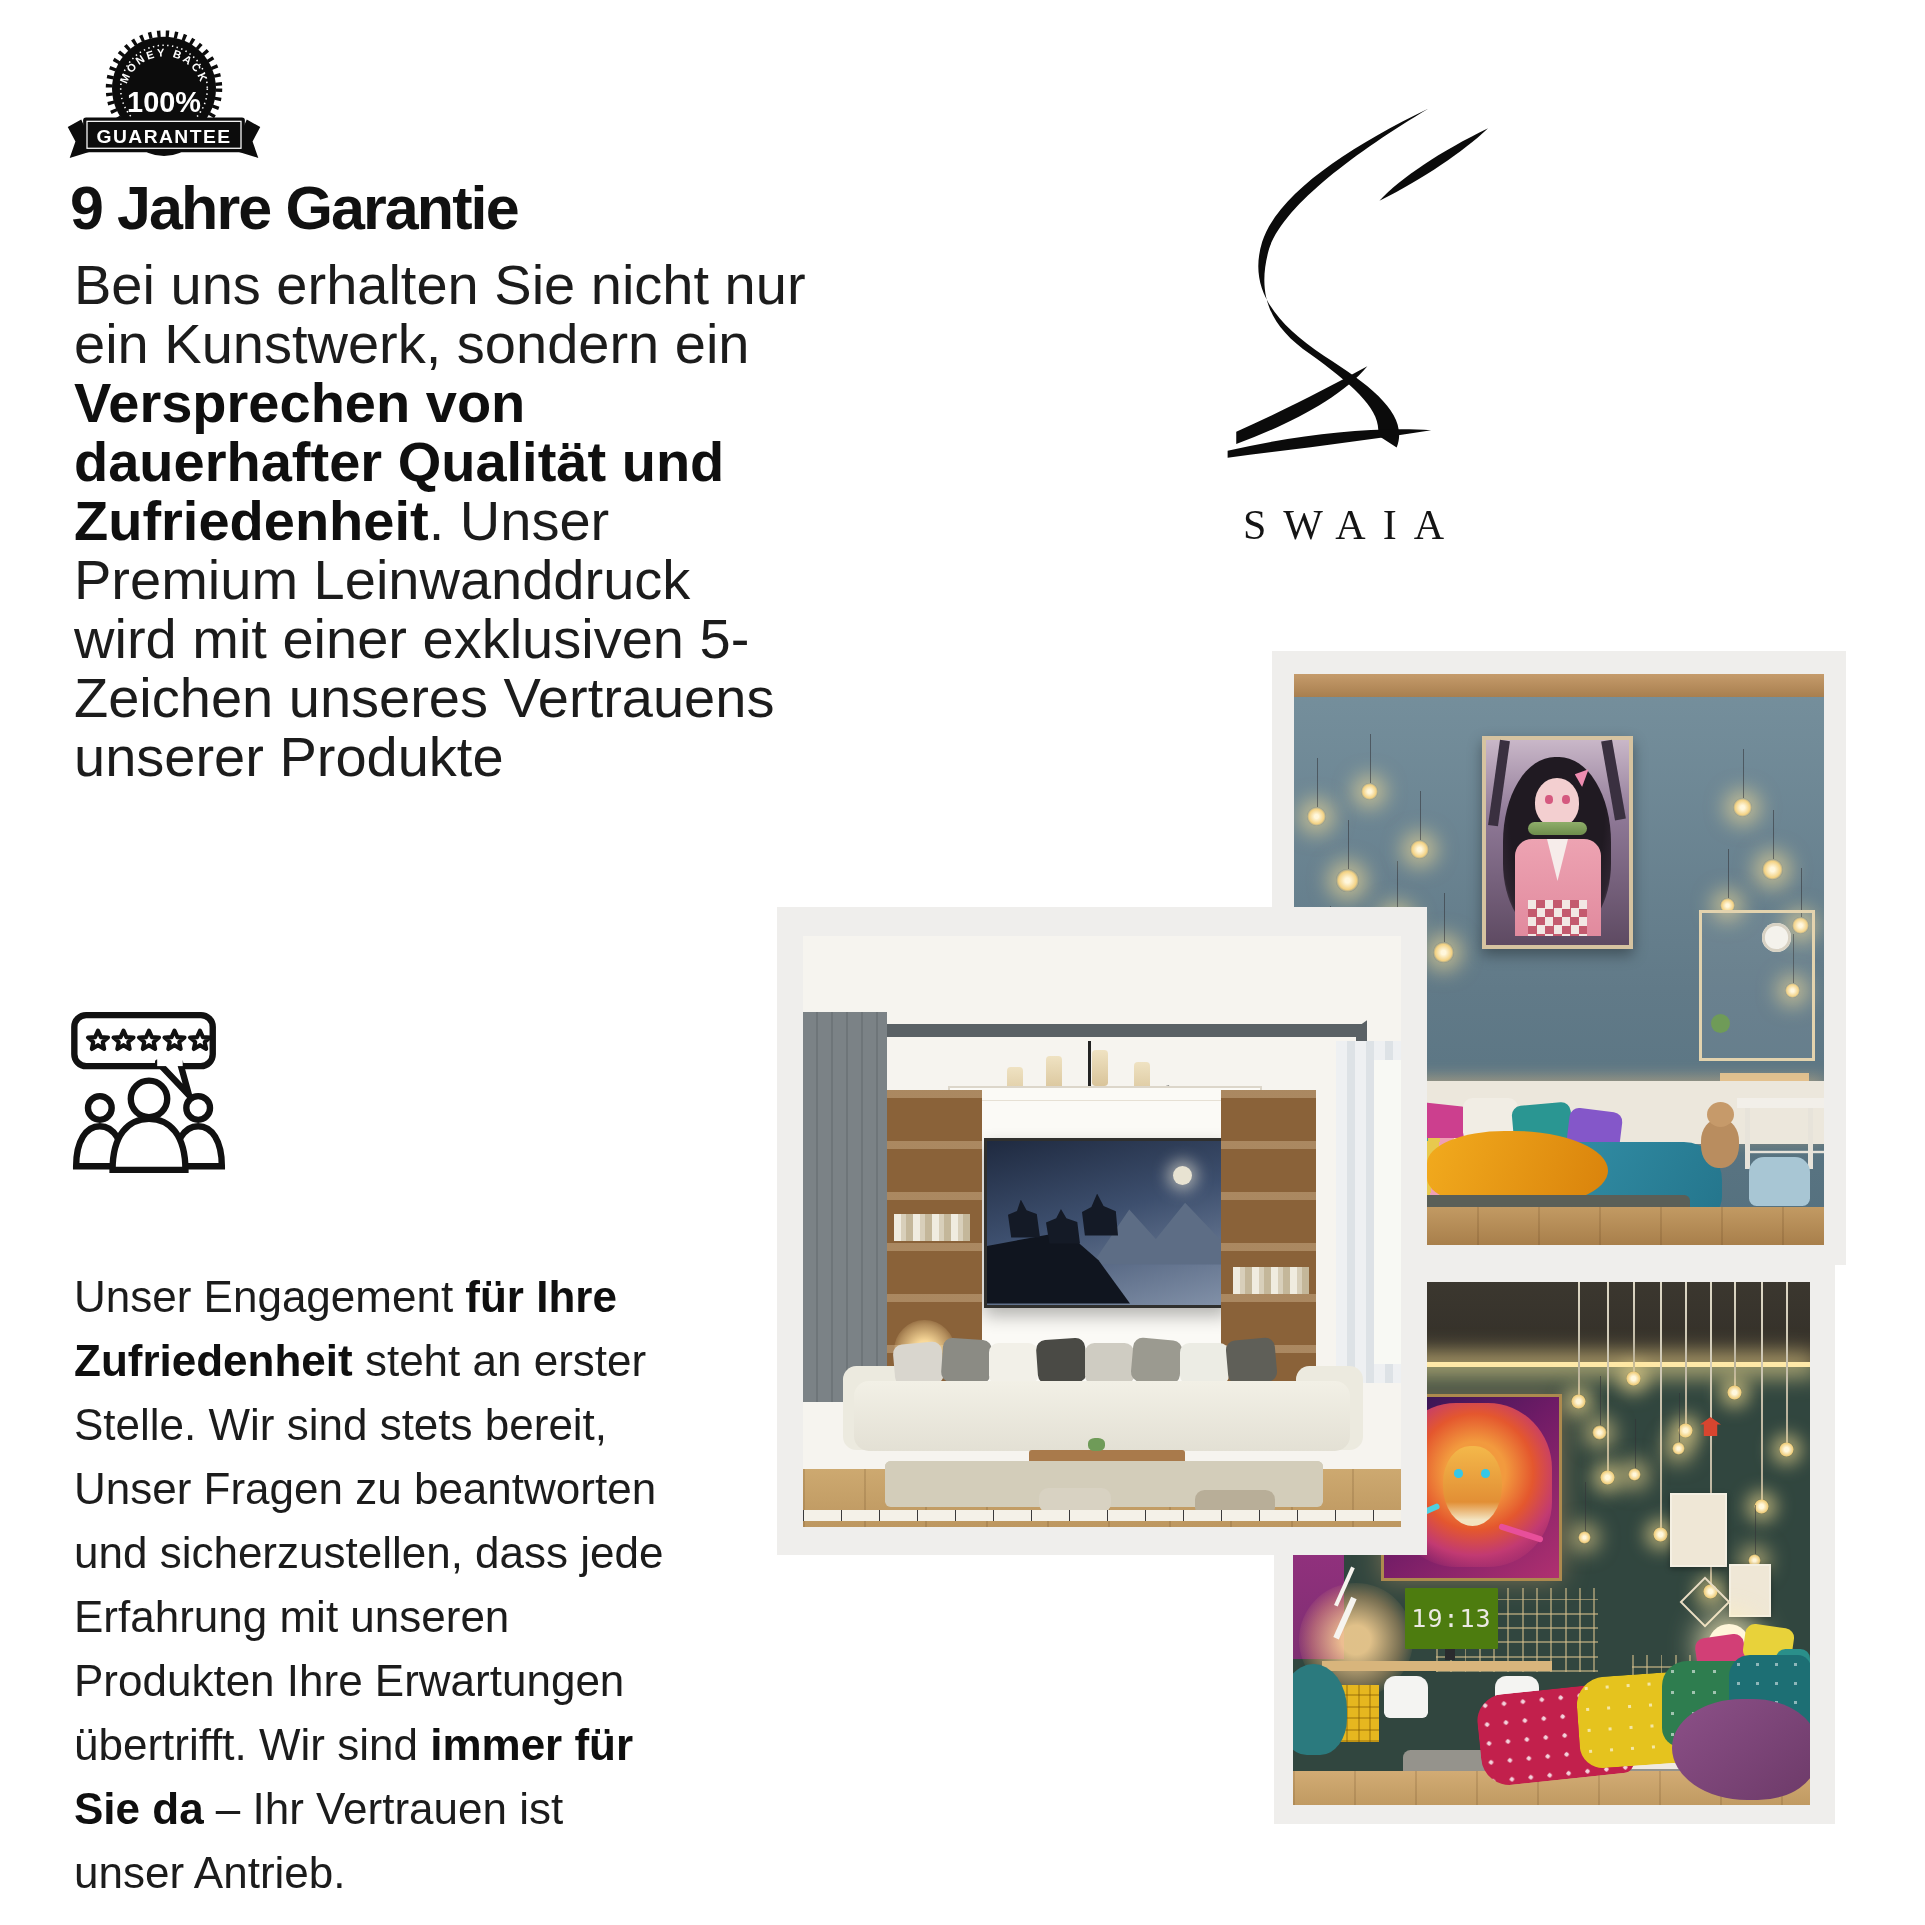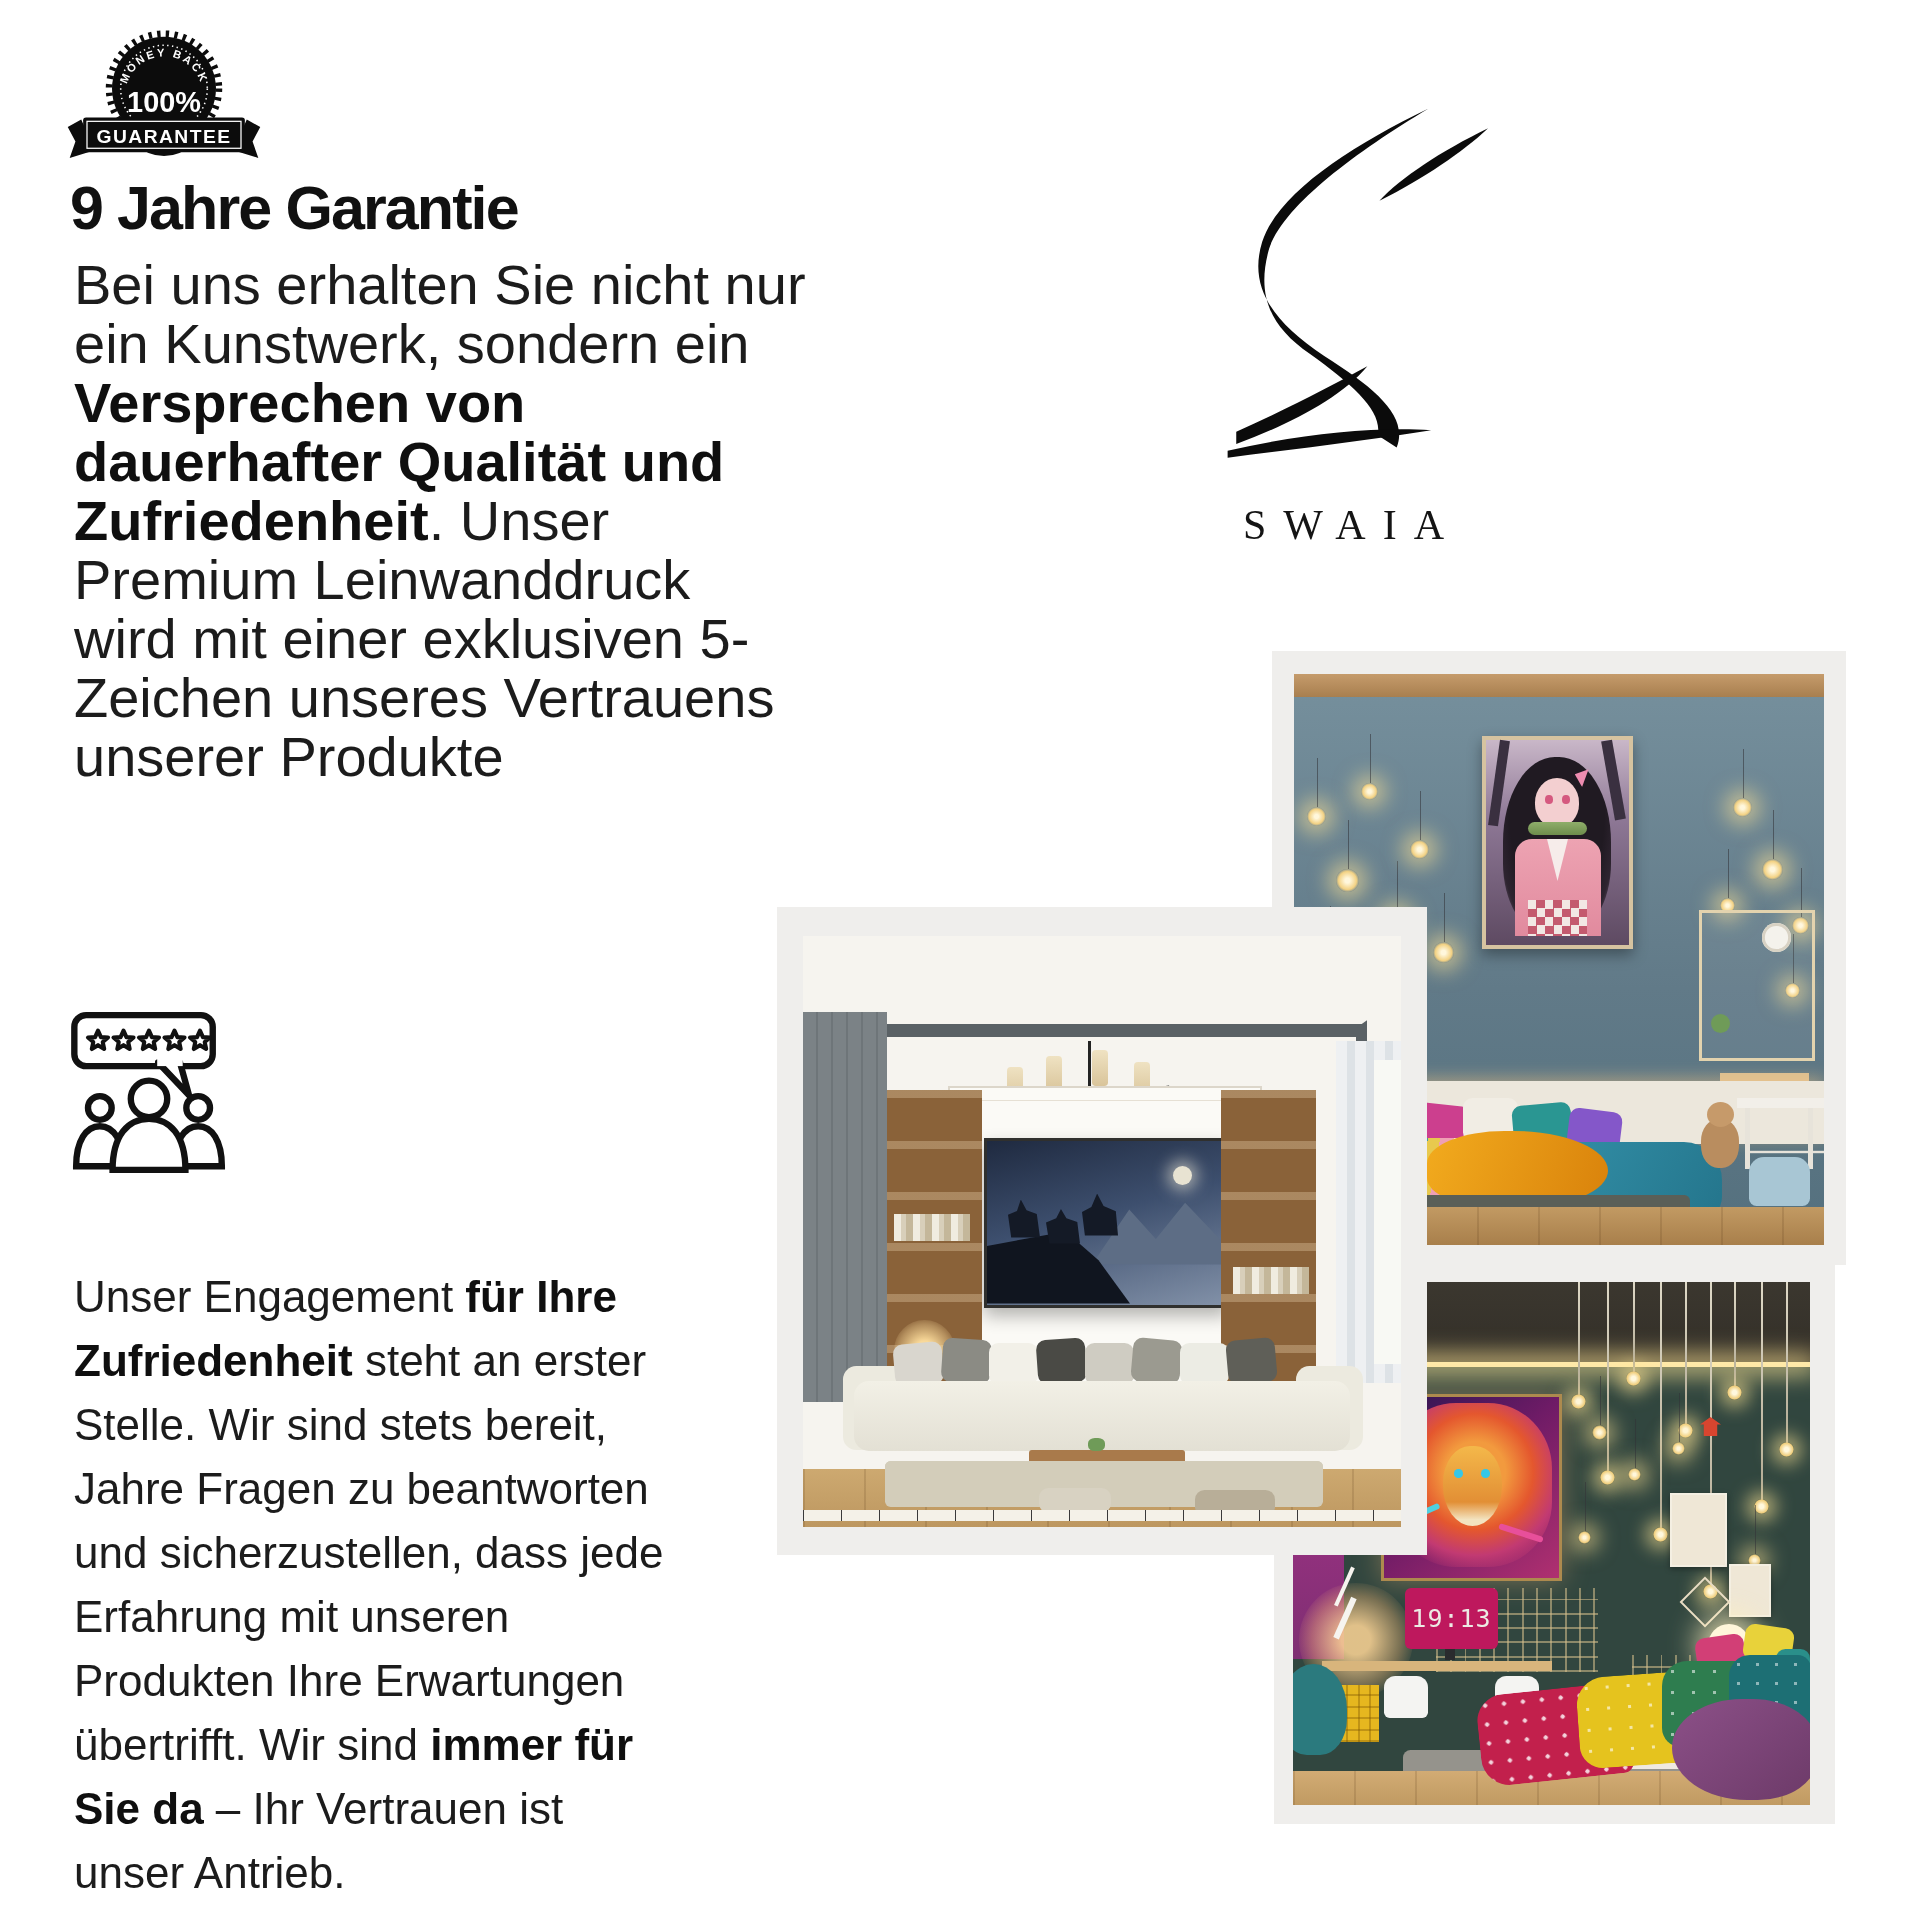--- a/index.html
+++ b/index.html
@@ -101,21 +101,21 @@
       <path d="M118,176 C118,148 129,132 144,132 C159,132 170,148 170,176 Z"></path>
       <circle cx="90" cy="102" r="20"></circle>
       <path d="M50,180 C50,142 67,124 90,124 C113,124 130,142 130,180 Z"></path>
     </g>
   </svg>
 
   <div class="para p2">
       <div class="t-line"><span>Unser Engagement </span><span class="b">für Ihre</span></div>
       <div class="t-line"><span class="b">Zufriedenheit</span><span> steht an erster</span></div>
       <div class="t-line"><span>Stelle. Wir sind stets bereit,</span></div>
-      <div class="t-line"><span>Jahre Fragen zu beantworten</span></div>
+      <div class="t-line"><span>Unser Fragen zu beantworten</span></div>
       <div class="t-line"><span>und sicherzustellen, dass jede</span></div>
       <div class="t-line"><span>Erfahrung mit unseren</span></div>
       <div class="t-line"><span>Produkten Ihre Erwartungen</span></div>
       <div class="t-line"><span>übertrifft. Wir sind </span><span class="b">immer für</span></div>
       <div class="t-line"><span class="b">Sie da</span><span> – Ihr Vertrauen ist</span></div>
       <div class="t-line"><span>unser Antrieb.</span></div>
     </div>
 
   <div class="logo-wrap">
     <svg width="276" height="399" viewBox="0 0 320 420" style="position:absolute;left:0;top:0;">
@@ -219,21 +219,21 @@
       </div>
       <div class="frame-sm" style="left:377px;top:211px;width:53px;height:70px;"></div>
       <div class="frame-sm" style="left:436px;top:282px;width:38px;height:49px;"></div>
       <div class="abs" style="left:394px;top:302px;width:32px;height:32px;border:2.9px solid #e8dcc4;transform:rotate(45deg);"></div>
       <div class="abs" style="left:407px;top:135px;width:21px;height:19px;background:#d8452f;clip-path:polygon(50% 0,100% 40%,82% 40%,82% 100%,18% 100%,18% 40%,0 40%);"></div>
       <div class="abs" style="left:415px;top:342px;width:42px;height:42px;border-radius:50%;background:#fff6da;box-shadow:0 0 28.5px 11.4px rgba(255,240,190,.75);"></div>
       <div class="abs" style="left:143px;top:306px;width:162px;height:84px;background-image:repeating-linear-gradient(0deg,rgba(214,192,140,.55) 0 1.9px,transparent 1.9px 14.3px),repeating-linear-gradient(90deg,rgba(214,192,140,.55) 0 1.9px,transparent 1.9px 14.3px);"></div>
       <div class="abs" style="left:339px;top:373px;width:152px;height:70px;background-image:repeating-linear-gradient(0deg,rgba(214,192,140,.55) 0 1.9px,transparent 1.9px 14.3px),repeating-linear-gradient(90deg,rgba(214,192,140,.55) 0 1.9px,transparent 1.9px 14.3px);"></div>
       <div class="abs" style="left:5.7px;top:301px;width:114px;height:114px;border-radius:50%;background:radial-gradient(circle,rgba(255,214,150,.85) 0 18%,rgba(255,190,120,.35) 55%,rgba(255,190,120,0) 75%);"></div>
       <div class="abs" style="left:49px;top:314px;width:5.7px;height:44px;background:#f6f4ef;transform:rotate(24deg);box-shadow:-13.3px -28.5px 0 -1px #f6f4ef;"></div>
-      <div class="abs" style="left:112px;top:306px;width:93px;height:61px;border-radius:6px;background:#be185d;display:flex;align-items:center;justify-content:center;">
+      <div class="abs" style="left:112px;top:306px;width:93px;height:61px;border-radius:1px;background:#4d7c0f;display:flex;align-items:center;justify-content:center;">
         <span style="font-family:'DejaVu Sans Mono', monospace;font-size:25px;color:#eceae4;letter-spacing:1px;">19:13</span>
       </div>
       <div class="abs" style="left:152px;top:367px;width:9.5px;height:11.4px;background:#2a2b2e;"></div>
       <div class="abs" style="left:28.5px;top:379px;width:230px;height:9.5px;background:#d8b57c;"></div>
       <div class="abs" style="left:91px;top:394px;width:44px;height:42px;border-radius:11.4px 11.4px 5.7px 5.7px;background:#f4f4f2;box-shadow:0 42px 0 -36px #dcdcd8;"></div>
       <div class="abs" style="left:202px;top:394px;width:44px;height:42px;border-radius:11.4px 11.4px 5.7px 5.7px;background:#f4f4f2;box-shadow:0 42px 0 -36px #dcdcd8;"></div>
       <div class="abs" style="left:42px;top:403px;width:44px;height:57px;background:#e6b71f;background-image:repeating-linear-gradient(0deg,rgba(120,80,0,.35) 0 1.9px,transparent 1.9px 11.4px),repeating-linear-gradient(90deg,rgba(120,80,0,.35) 0 1.9px,transparent 1.9px 11.4px);"></div>
       <div class="abs" style="left:-13.3px;top:382px;width:67px;height:91px;border-radius:50% 50% 40% 40%;background:#2b7a7e;"></div>
       <div class="abs" style="left:110px;top:468px;width:320px;height:48px;border-radius:7.6px;background:#95938c;"></div>
       <div class="abs" style="left:0;top:489px;width:517px;height:34px;background:linear-gradient(#d2ab74,#c09a62);"></div>

